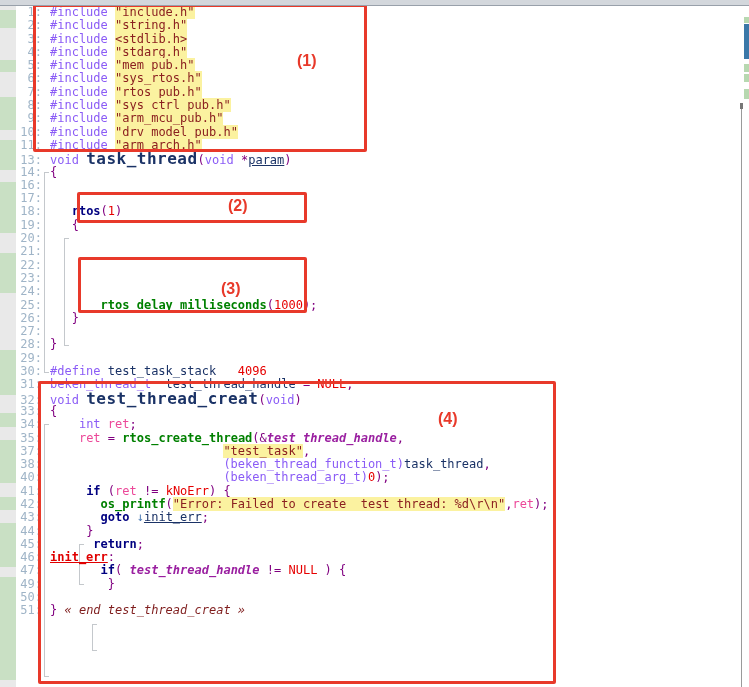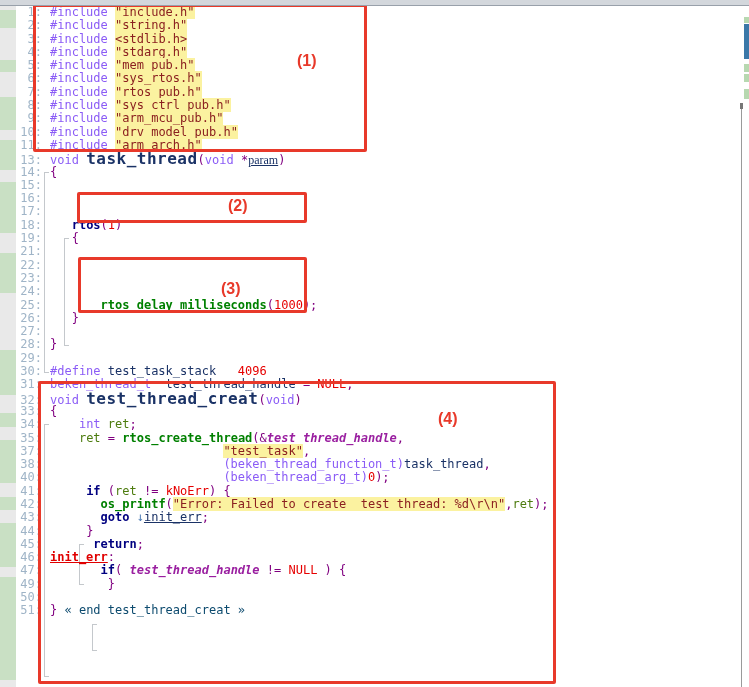--- a/index.html
+++ b/index.html
@@ -16,27 +16,27 @@
   .lnum{display:inline-block;width:42px;margin-right:8px;text-align:right;color:#9fb4c7;}
   .ltext span{line-height:13.3px;}
   .tk-g{color:#8b5cf6;}
   .tk-gb{color:#008000;font-weight:bold;}
   .tk-k{color:#000080;font-weight:bold;}
   .tk-d{color:#1a3266;font-weight:bold;font-size:16px;letter-spacing:.5px;}
   .tk-b{color:#1a3266;font-weight:normal;}
   .tk-n{color:#e60000;}
   .tk-s{color:#8b2020;background:#fbf2a0;}
   .tk-p{color:#800080;}
-  .tk-t{color:#4d7c0f;}
+  .tk-t{color:#ec4899;}
   .tk-pv{color:#9a1fa0;font-style:italic;font-weight:bold;}
-  .tk-pr{color:#1a3266;text-decoration:underline;font-family:Liberation Serif, serif;}
+  .tk-pr{color:#1a3266;text-decoration:underline;}
   .tk-lbl{color:#e00000;font-weight:bold;text-decoration:underline;}
   .tk-gt{color:#1a3266;text-decoration:underline;}
   .tk-ar{color:#4a7ab5;}
-  .tk-cm{color:#0c4a6e;}
+  .tk-cm{color:#7f1d1d;font-style:italic;}
   
   .guide-v{position:absolute;width:1px;background:#c4c8cc;z-index:1;}
   .guide-h{position:absolute;height:1px;width:5px;background:#c4c8cc;z-index:1;}
   
   .anno-box{position:absolute;border:3px solid #e8392a;border-radius:2px;background:transparent;z-index:5;}
   .anno-label{position:absolute;color:#e8392a;font-family:"Liberation Sans",sans-serif;font-weight:bold;font-size:16px;z-index:5;}
   
   .ruler-line{position:absolute;width:1px;background:#9a9a9a;z-index:4;}
   .ruler-cap{position:absolute;width:3px;background:#777;z-index:4;}
   .rmark{position:absolute;z-index:4;}
@@ -84,25 +84,25 @@
       <div class="code-line"><span class="lnum">4:</span><span class="ltext"><span class="tk-g">#include </span><span class="tk-s">"stdarg.h"</span></span></div>
       <div class="code-line"><span class="lnum">5:</span><span class="ltext"><span class="tk-g">#include </span><span class="tk-s">"mem_pub.h"</span></span></div>
       <div class="code-line"><span class="lnum">6:</span><span class="ltext"><span class="tk-g">#include </span><span class="tk-s">"sys_rtos.h"</span></span></div>
       <div class="code-line"><span class="lnum">7:</span><span class="ltext"><span class="tk-g">#include </span><span class="tk-s">"rtos_pub.h"</span></span></div>
       <div class="code-line"><span class="lnum">8:</span><span class="ltext"><span class="tk-g">#include </span><span class="tk-s">"sys_ctrl_pub.h"</span></span></div>
       <div class="code-line"><span class="lnum">9:</span><span class="ltext"><span class="tk-g">#include </span><span class="tk-s">"arm_mcu_pub.h"</span></span></div>
       <div class="code-line"><span class="lnum">10:</span><span class="ltext"><span class="tk-g">#include </span><span class="tk-s">"drv_model_pub.h"</span></span></div>
       <div class="code-line"><span class="lnum">11:</span><span class="ltext"><span class="tk-g">#include </span><span class="tk-s">"arm_arch.h"</span></span></div>
       <div class="code-line"><span class="lnum">13:</span><span class="ltext"><span class="tk-g">void </span><span class="tk-d">task_thread</span><span class="tk-p">(</span><span class="tk-g">void </span><span class="tk-p">*</span><span class="tk-pr">param</span><span class="tk-p">)</span></span></div>
       <div class="code-line"><span class="lnum">14:</span><span class="ltext"><span class="tk-p">{</span></span></div>
-      <div class="code-line"><span class="lnum">15:</span><span class="ltext"></span></div>
       <div class="code-line"><span class="lnum">16:</span><span class="ltext"></span></div>
       <div class="code-line"><span class="lnum">17:</span><span class="ltext"></span></div>
       <div class="code-line"><span class="lnum">18:</span><span class="ltext"><span>   </span><span class="tk-k">rtos</span><span class="tk-p">(</span><span class="tk-n">1</span><span class="tk-p">)</span></span></div>
       <div class="code-line"><span class="lnum">19:</span><span class="ltext"><span>   </span><span class="tk-p">{</span></span></div>
+      <div class="code-line"><span class="lnum">20:</span><span class="ltext"></span></div>
       <div class="code-line"><span class="lnum">21:</span><span class="ltext"></span></div>
       <div class="code-line"><span class="lnum">22:</span><span class="ltext"></span></div>
       <div class="code-line"><span class="lnum">23:</span><span class="ltext"></span></div>
       <div class="code-line"><span class="lnum">24:</span><span class="ltext"></span></div>
       <div class="code-line"><span class="lnum">25:</span><span class="ltext"><span>       </span><span class="tk-gb">rtos_delay_milliseconds</span><span class="tk-p">(</span><span class="tk-n">1000</span><span class="tk-p">);</span></span></div>
       <div class="code-line"><span class="lnum">26:</span><span class="ltext"><span>   </span><span class="tk-p">}</span></span></div>
       <div class="code-line"><span class="lnum">27:</span><span class="ltext"></span></div>
       <div class="code-line"><span class="lnum">28:</span><span class="ltext"><span class="tk-p">}</span></span></div>
       <div class="code-line"><span class="lnum">29:</span><span class="ltext"></span></div>
       <div class="code-line"><span class="lnum">30:</span><span class="ltext"><span class="tk-g">#define </span><span class="tk-b">test_task_stack</span><span>   </span><span class="tk-n">4096</span></span></div>

